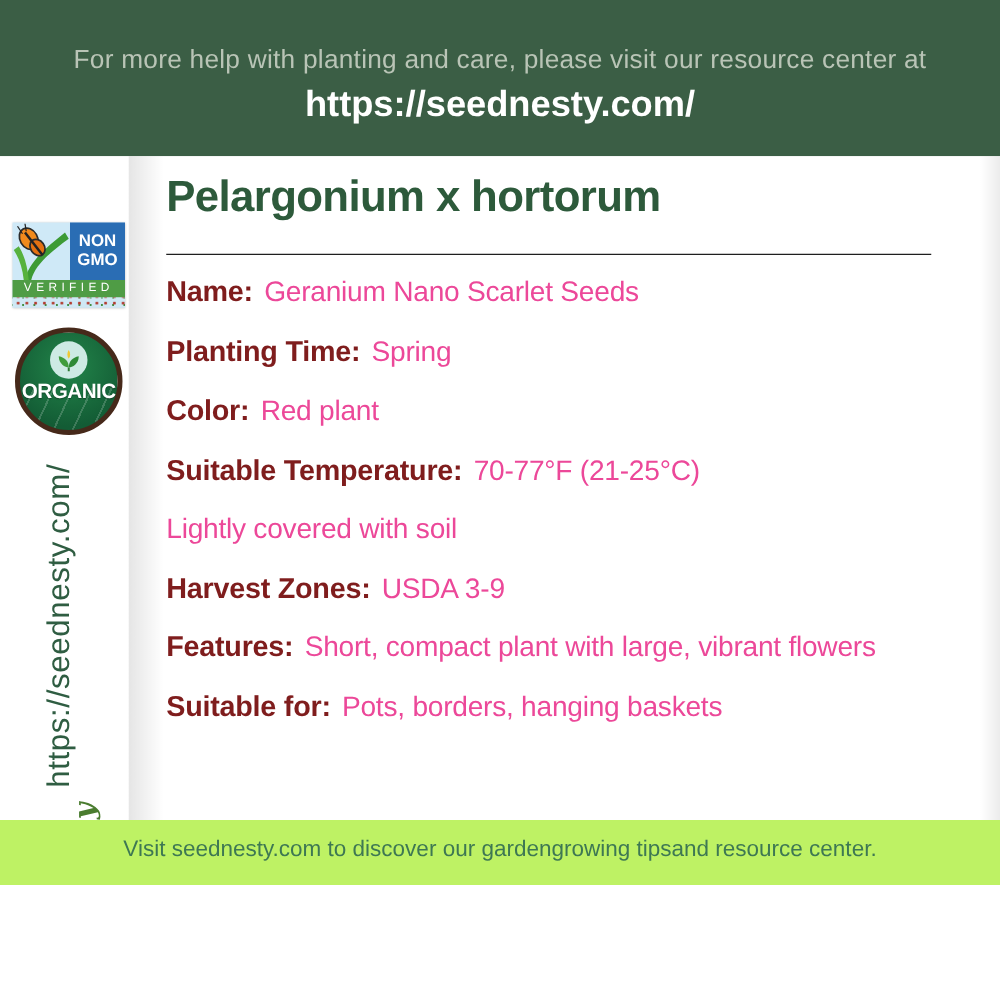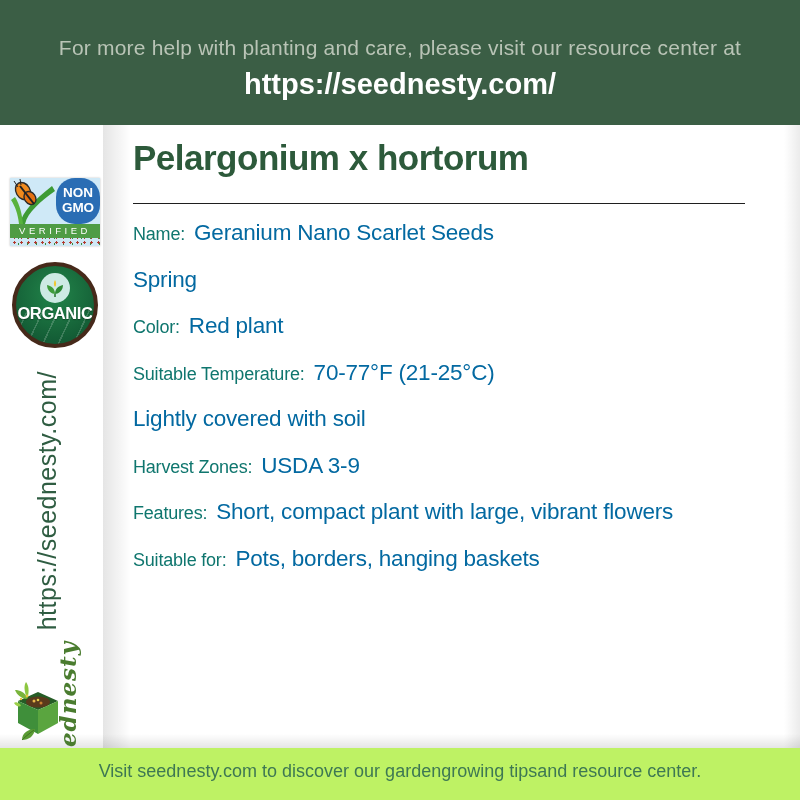--- a/index.html
+++ b/index.html
@@ -1,18 +1,18 @@
 <!DOCTYPE html>
 <html><head>
 <meta charset="utf-8">
 <style>
   * { margin:0; padding:0; box-sizing:border-box; }
   html,body { width:800px; height:800px; }
   body { font-family:"Liberation Sans", sans-serif; }
-  #screen { position:relative; width:800px; height:800px; background:#ffffff; overflow:hidden; }
+  #screen { position:relative; width:800px; height:708px; background:#ffffff; overflow:hidden; }
 
   
   .header { position:absolute; top:0; left:0; width:800px; height:125px;
             background:#3b5e45; text-align:center; }
   .header-line1 { margin-top:36px; font-size:21px; color:#b9c4b6; letter-spacing:.2px; }
   .header-line2 { margin-top:8px; font-size:29px; font-weight:bold; color:#ffffff; }
 
   
   .page { position:absolute; top:125px; left:0; width:800px; height:623px; background:#ffffff; }
   .edge-shadow-left { position:absolute; top:125px; left:103px; width:28px; height:623px;
@@ -21,21 +21,21 @@
             background:linear-gradient(270deg, rgba(0,0,0,0.08), rgba(0,0,0,0)); }
   .bottom-shadow { position:absolute; top:734px; left:0; width:800px; height:14px;
             background:linear-gradient(180deg, rgba(0,0,0,0), rgba(0,0,0,0.10)); }
 
   
   .nongmo-badge { position:absolute; top:178px; left:10px; width:90px; height:68px;
             box-shadow:0 0 2px rgba(0,0,0,.25); background:#cfe9f7; }
   .nongmo-top { display:flex; height:46px; }
   .nongmo-art { flex:1; position:relative; overflow:hidden; }
   .nongmo-box { width:44px; background:#2a6db4; color:#fff; font-weight:bold;
-            font-size:13.5px; line-height:15px; text-align:center; padding-top:7px;border-radius:19px; }
+            font-size:13.5px; line-height:15px; text-align:center; padding-top:7px; }
   .nongmo-verified { height:14px; background:#4f9c45; color:#fff; font-weight:normal;
             font-size:9.5px; letter-spacing:3.5px; text-align:center; line-height:14px; }
   .nongmo-meadow { height:8px; background:#cfe8f5;
             background-image:radial-gradient(circle, #b33a2e 1px, transparent 1.2px),
                              radial-gradient(circle, #3d8c3a 0.8px, transparent 1px);
             background-size:7px 5px, 9px 6px; background-position:1px 2px, 4px 3px; }
 
   .organic-badge { position:absolute; top:262px; left:12px; width:86px; height:86px;
             border-radius:50%; border:4px solid #46291a;
             background:radial-gradient(circle at 50% 35%, #22854a, #135c35 75%);
@@ -64,22 +64,22 @@
             font-size:23px; color:#4a7c2f; letter-spacing:1px; }
   .footer-leaf-icon { position:absolute; top:728px; left:20px; }
 
   
   .main { position:absolute; top:138px; left:133px; width:616px; }
   .title { font-size:35px; font-weight:bold; color:#2d5a3b; letter-spacing:-0.5px; }
   .description { margin-top:12px; font-size:21px; line-height:1.43; color:#3f4245; letter-spacing:-0.2px; }
   .rule { margin-top:25px; border:none; border-top:1.6px solid #1f1f1f; width:612px; }
   .fields { margin-top:16px; }
   .field-row { display:flex; align-items:baseline; gap:9px; margin-bottom:20.5px; }
-  .field-label { font-size:18px; font-weight:normal; color:#0f766e; letter-spacing:-0.2px; white-space:nowrap; }
-  .field-value { font-size:22.5px; color:#0369a1; letter-spacing:-0.2px; white-space:nowrap; }
+  .field-label { font-size:23px; font-weight:bold; color:#7f1d1d; letter-spacing:-0.2px; white-space:nowrap; }
+  .field-value { font-size:22.5px; color:#ec4899; letter-spacing:-0.2px; white-space:nowrap; }
 
   
   .footer { position:absolute; bottom:0; left:0; width:800px; height:52px; background:#bef264;
             display:flex; align-items:center; justify-content:center; }
   .footer-text { font-size:18px; color:#3e7853; margin-top:-6px; }
 </style>
 </head>
 <body>
 
 <div id="screen">
@@ -163,20 +163,21 @@
 
   <div class="main">
     <div class="title">Pelargonium x hortorum</div>
     <hr class="rule">
     <div class="fields">
       <div class="field-row">
         <span class="field-label">Name:</span>
         <span class="field-value">Geranium Nano Scarlet Seeds</span>
       </div>
       <div class="field-row">
+        <span class="field-label">Planting Time:</span>
         <span class="field-value">Spring</span>
       </div>
       <div class="field-row">
         <span class="field-label">Color:</span>
         <span class="field-value">Red plant</span>
       </div>
       <div class="field-row">
         <span class="field-label">Suitable Temperature:</span>
         <span class="field-value">70-77°F (21-25°C)</span>
       </div>

